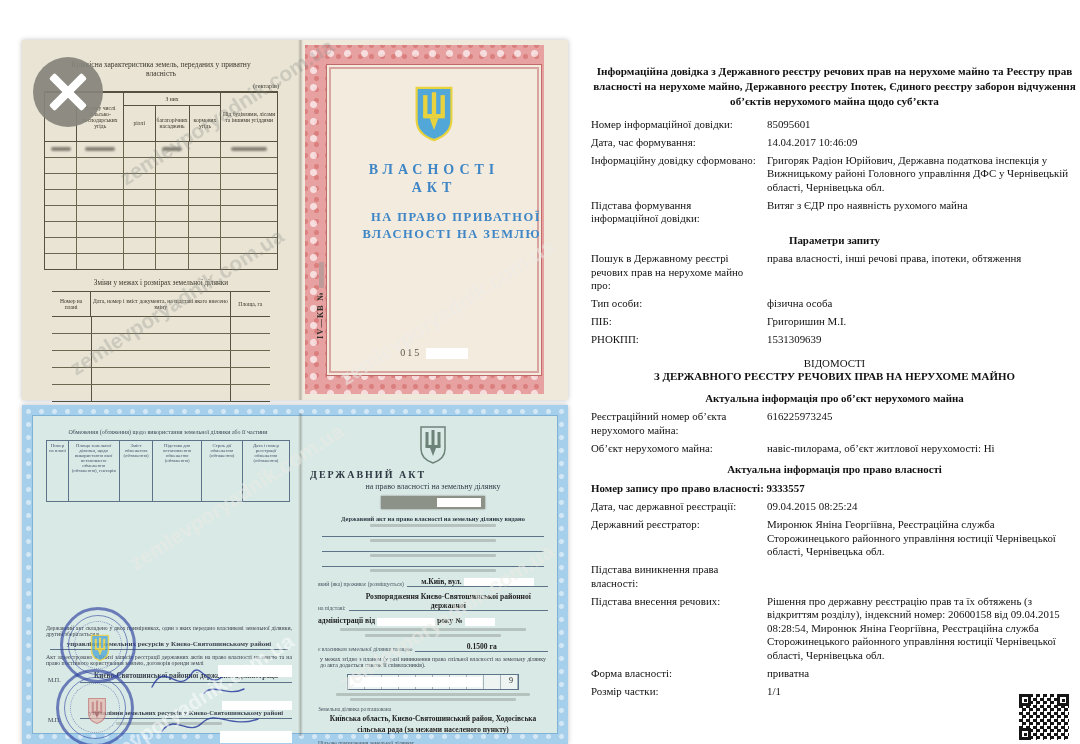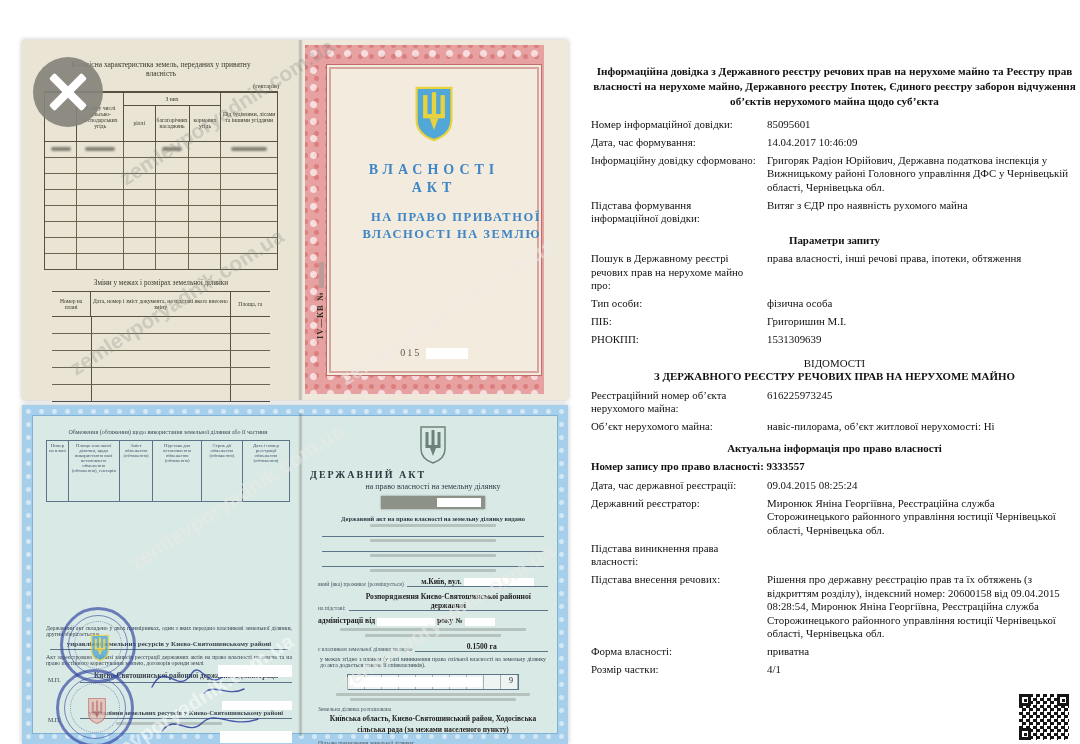--- a/index.html
+++ b/index.html
@@ -493,20 +493,21 @@
     <div class="val">Григоришин М.І.</div>
   </div>
   <div class="erow">
     <div class="lbl">РНОКПП:</div>
     <div class="val">1531309639</div>
   </div>
 
   <div class="ehead2">ВІДОМОСТІ</div>
   <div class="ehead" style="margin-top:0">З ДЕРЖАВНОГО РЕЄСТРУ РЕЧОВИХ ПРАВ НА НЕРУХОМЕ МАЙНО</div>
 
+  <div class="ehead">Актуальна інформація про об’єкт нерухомого майна</div>
 
   <div class="erow">
     <div class="lbl">Реєстраційний номер об’єкта нерухомого майна:</div>
     <div class="val">616225973245</div>
   </div>
   <div class="erow">
     <div class="lbl">Об’єкт нерухомого майна:</div>
     <div class="val">навіс-пилорама, об’єкт житлової нерухомості: Ні</div>
   </div>
 
@@ -527,21 +528,21 @@
   <div class="erow">
     <div class="lbl">Підстава внесення речових:</div>
     <div class="val">Рішення про державну реєстрацію прав та їх обтяжень (з відкриттям розділу), індексний номер: 20600158 від 09.04.2015 08:28:54, Миронюк Яніна Георгіївна, Реєстраційна служба Сторожинецького районного управління юстиції Чернівецької області, Чернівецька обл.</div>
   </div>
   <div class="erow">
     <div class="lbl">Форма власності:</div>
     <div class="val">приватна</div>
   </div>
   <div class="erow">
     <div class="lbl">Розмір частки:</div>
-    <div class="val">4/1</div>
+    <div class="val">1/1</div>
   </div>
 
 </div>
 
 <div class="qr">
   <div class="fd tl"></div>
   <div class="fd tr"></div>
   <div class="fd bl"></div>
 </div>
 

